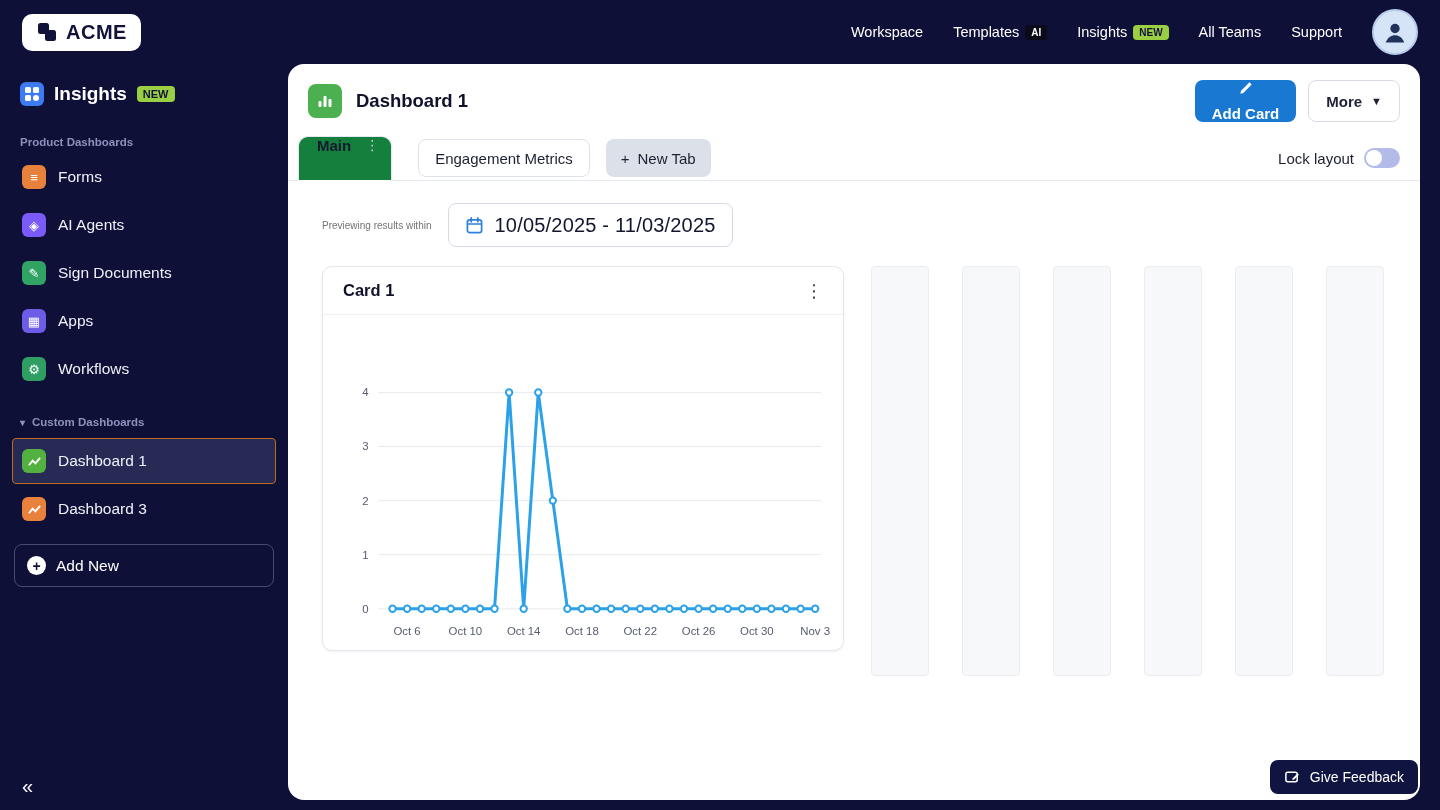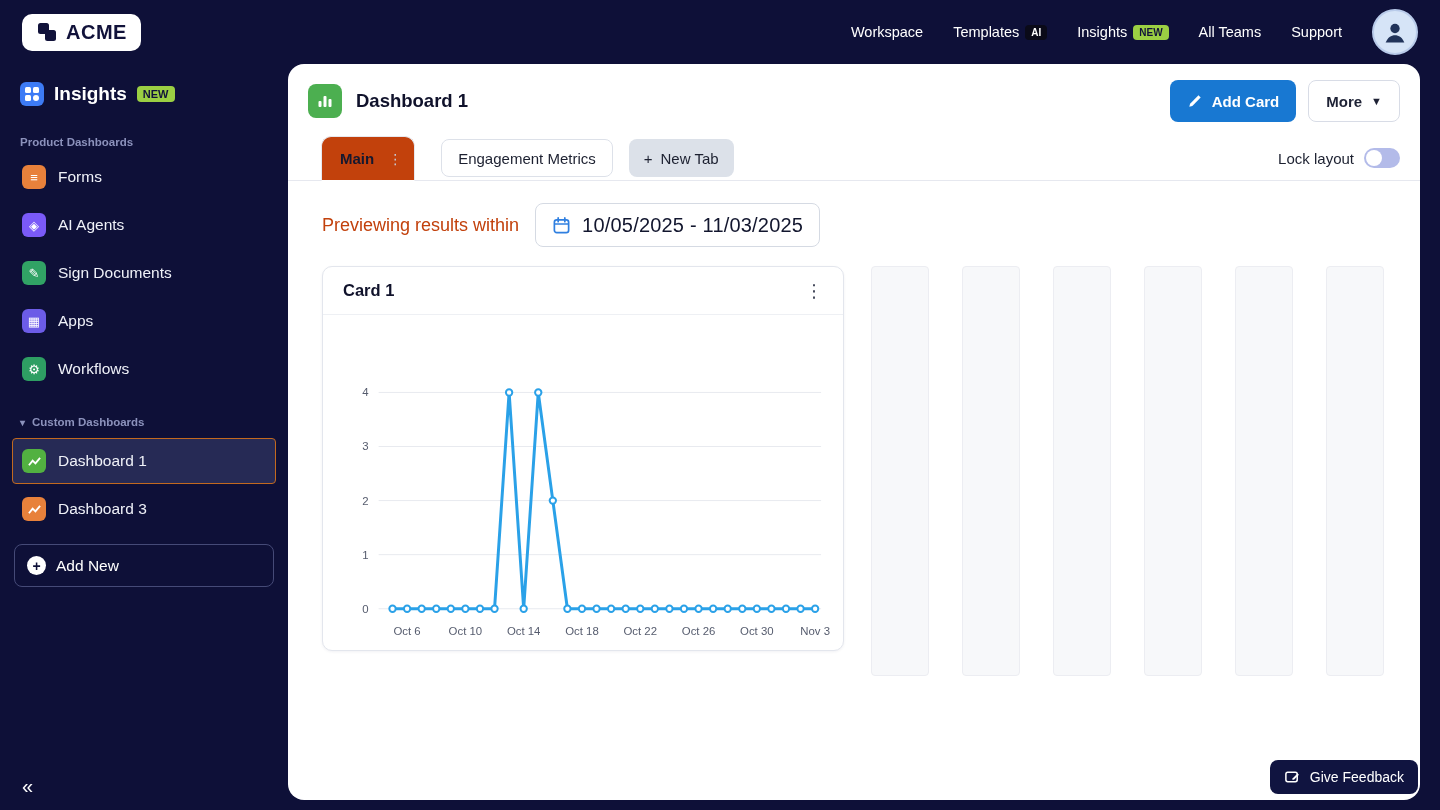--- a/index.html
+++ b/index.html
@@ -43,47 +43,47 @@
   
   .panel { position:absolute; left:288px; top:64px; right:20px; bottom:10px; background:#fff;
     border-radius:16px; overflow:hidden; }
   .panel-header { display:flex; align-items:center; justify-content:space-between; padding:16px 20px 14px; }
   .ph-left { display:flex; align-items:center; gap:14px; }
   .dash-icon { width:34px; height:34px; border-radius:8px; background:#4CAF50; display:flex; align-items:center; justify-content:center; }
   .ph-title { font-size:18.5px; font-weight:bold; color:#10122B; }
   .ph-actions { display:flex; align-items:center; gap:12px; }
   .btn { height:42px; border-radius:8px; display:flex; align-items:center; gap:9px;
     padding:0 17px; font-size:15px; font-weight:bold; cursor:pointer; border:none; font-family:inherit; }
-  .btn-primary { background:#1878D2; color:#fff; }
+  .btn-primary { background:#1878D2; color:#fff;flex-direction:column; }
   .btn-outline { background:#fff; color:#1E2235; border:1px solid #D8DCE6; }
   .caret { font-size:11px; }
 
   
   .tabbar { display:flex; align-items:flex-end; height:45px; padding:0 20px 0 10px;
     border-bottom:1px solid #E6E8EF; }
-  .tab-main { background:#c2410c; border:1px solid #E6E8EF; border-bottom:1px solid #fff; margin-bottom:-1px;
-    border-radius:10px 10px 0 0; height:45px; display:flex; align-items:center; gap:14px;
-    padding:0 12px 0 18px; font-weight:bold; font-size:15px; color:#15182F; cursor:pointer;margin-left:23px; }
+  .tab-main { background:#15803d; border:1px solid #E6E8EF; border-bottom:1px solid #fff; margin-bottom:-1px;
+    border-radius:10px 10px 0 0; height:45px; display:flex; gap:14px;
+    padding:0 12px 0 18px; font-weight:bold; font-size:15px; color:#15182F; cursor:pointer; }
   .drag-dots { color:#C5CAD6; font-size:14px; font-weight:normal; }
   .tab-pill { align-self:center; margin-left:26px; border:1px solid #DDE1E9; background:#fff;
     border-radius:8px; height:38px; display:flex; align-items:center; padding:0 16px;
     font-size:15px; color:#1C2030; cursor:pointer; }
   .tab-new { align-self:center; margin-left:16px; background:#DCE1E9; border:none; border-radius:8px;
     height:38px; display:flex; align-items:center; gap:8px; padding:0 15px; font-size:15px;
     color:#1C2030; cursor:pointer; font-family:inherit; }
   .lock { margin-left:auto; align-self:center; display:flex; align-items:center; gap:10px;
     font-size:15px; color:#1C2030; }
   .toggle { width:36px; height:20px; border-radius:10px; background:#B3BBE9; position:relative; cursor:pointer; }
   .toggle::after { content:""; position:absolute; left:2px; top:2px; width:16px; height:16px;
     border-radius:50%; background:#fff; }
 
   
   .content { padding:22px 20px 0 34px; }
   .filter-row { display:flex; align-items:center; gap:16px; }
-  .filter-label { color:#c2410c; font-size:18px; }
+  .filter-label { color:#737373; font-size:10px; }
   .datebox { display:flex; align-items:center; gap:11px; border:1px solid #D5DAE3; border-radius:8px;
     height:44px; padding:0 16px; cursor:pointer; background:#fff; }
   .datebox-text { font-size:20px; color:#12162E; font-weight:500; letter-spacing:.2px; }
 
   .cards-row { margin-top:19px; display:flex; align-items:flex-start; }
   .card { width:522px; background:#fff; border:1px solid #E3E6ED; border-radius:10px;
     box-shadow:0 1px 3px rgba(20,25,60,.06); }
   .card-header { display:flex; align-items:center; justify-content:space-between;
     padding:14px 20px; border-bottom:1px solid #EEF0F4; }
   .card-title { font-size:16.5px; font-weight:bold; color:#10122B; }

